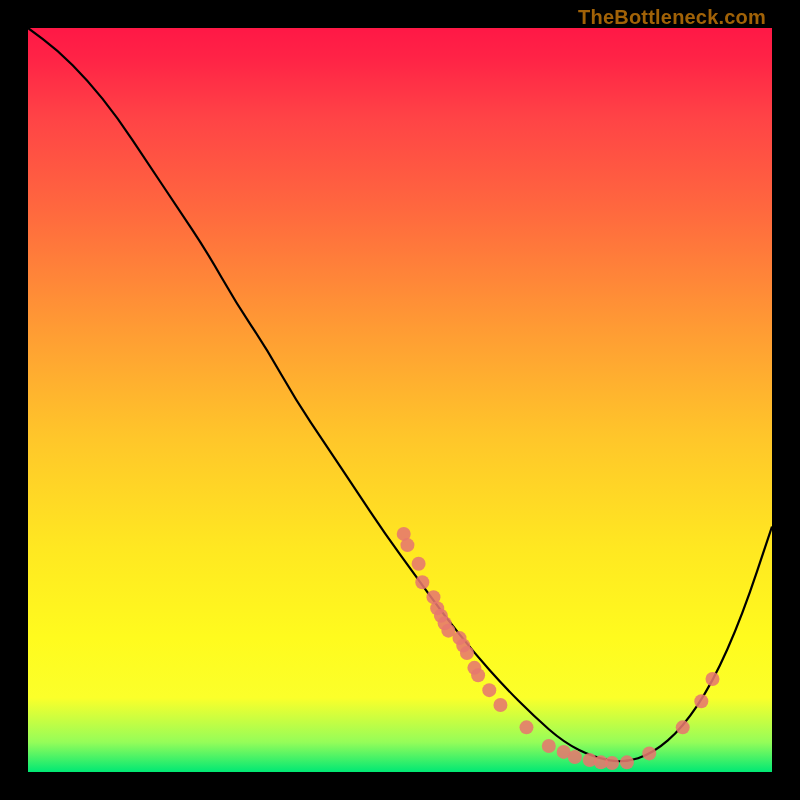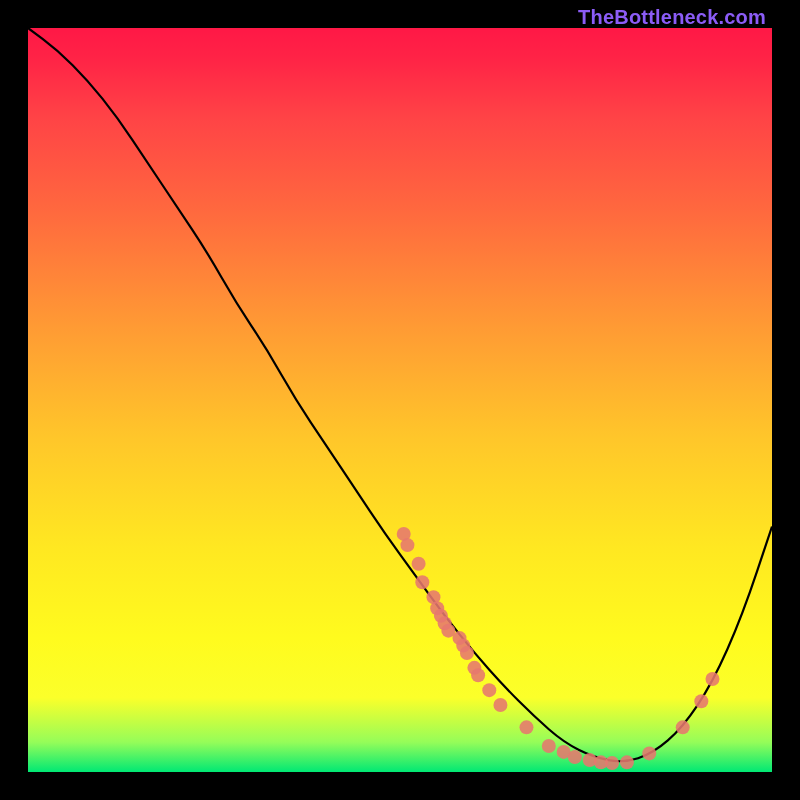--- a/index.html
+++ b/index.html
@@ -31,21 +31,21 @@
       #00e874 100%
     );
   }
   .watermark {
     position: absolute;
     top: 6px;
     right: 34px;
     font-family: Arial, Helvetica, sans-serif;
     font-size: 20px;
     font-weight: 600;
-    color: #8b5cf6;
+    color: #a16207;
     letter-spacing: 0.2px;
     margin-left: 21px;
   }
   svg.curve { position: absolute; inset: 0; }
 </style>
 </head>
 <body>
 <div class="container">
 
   <div class="plot-area">

